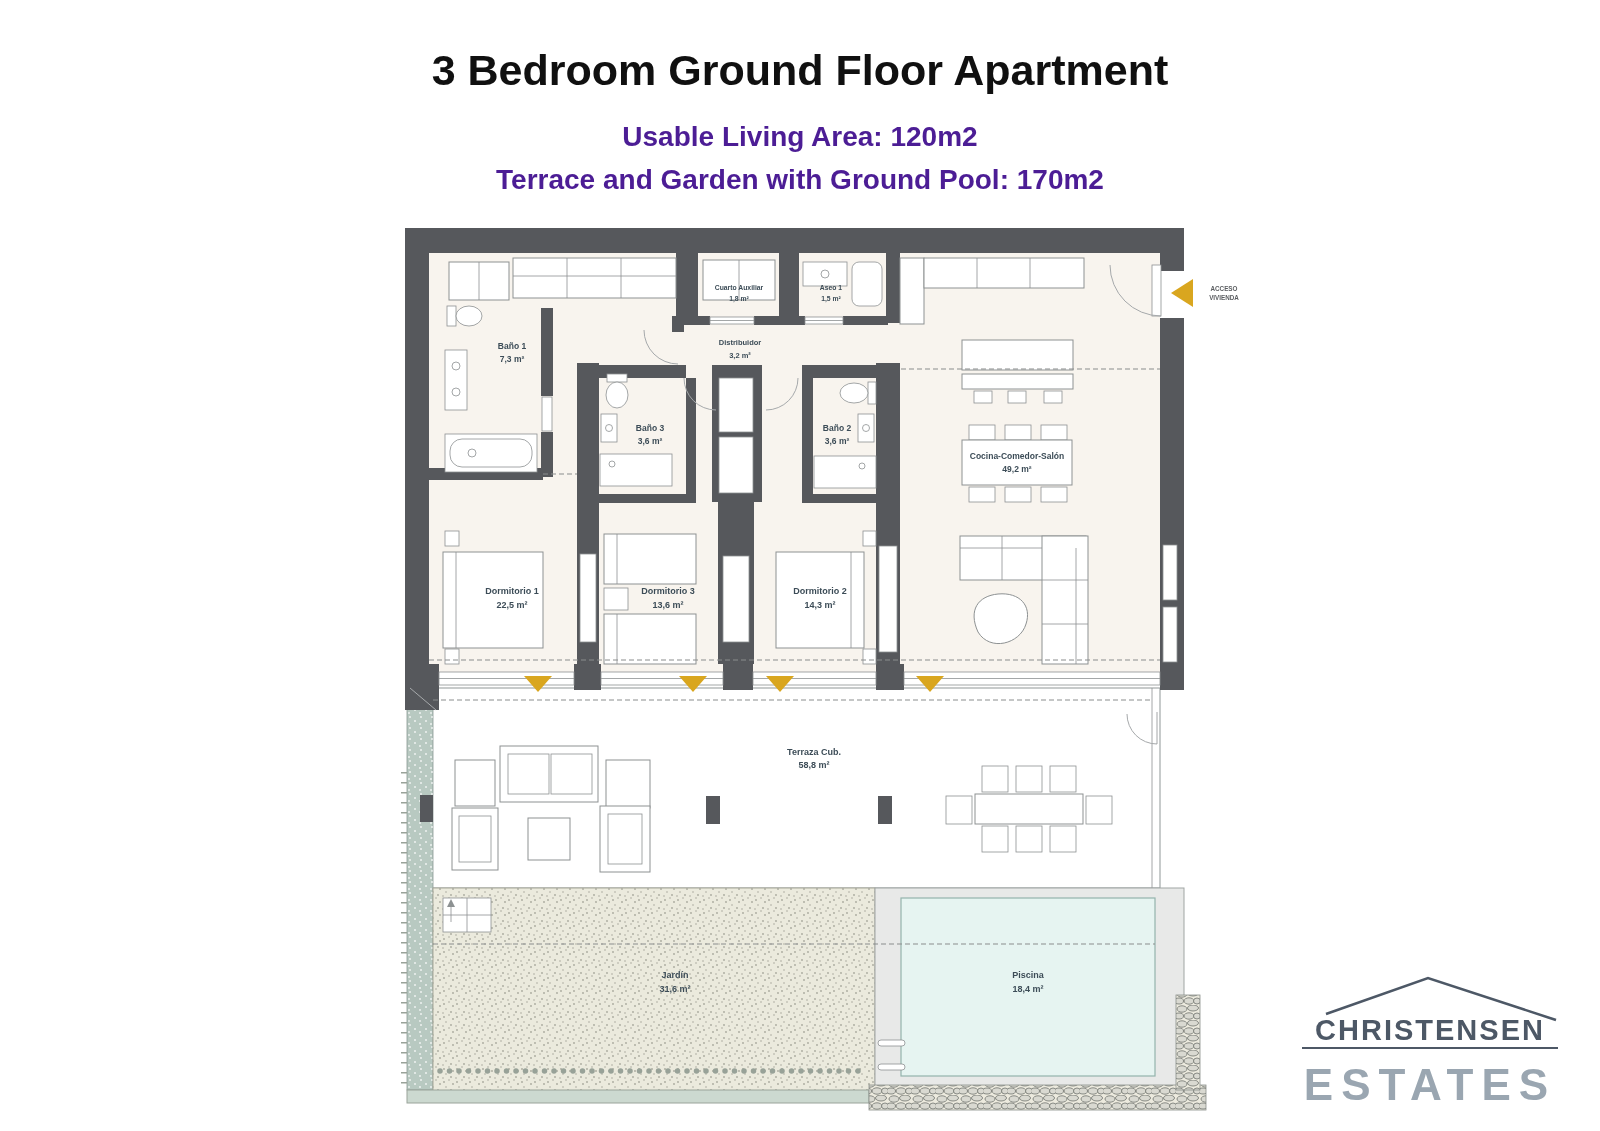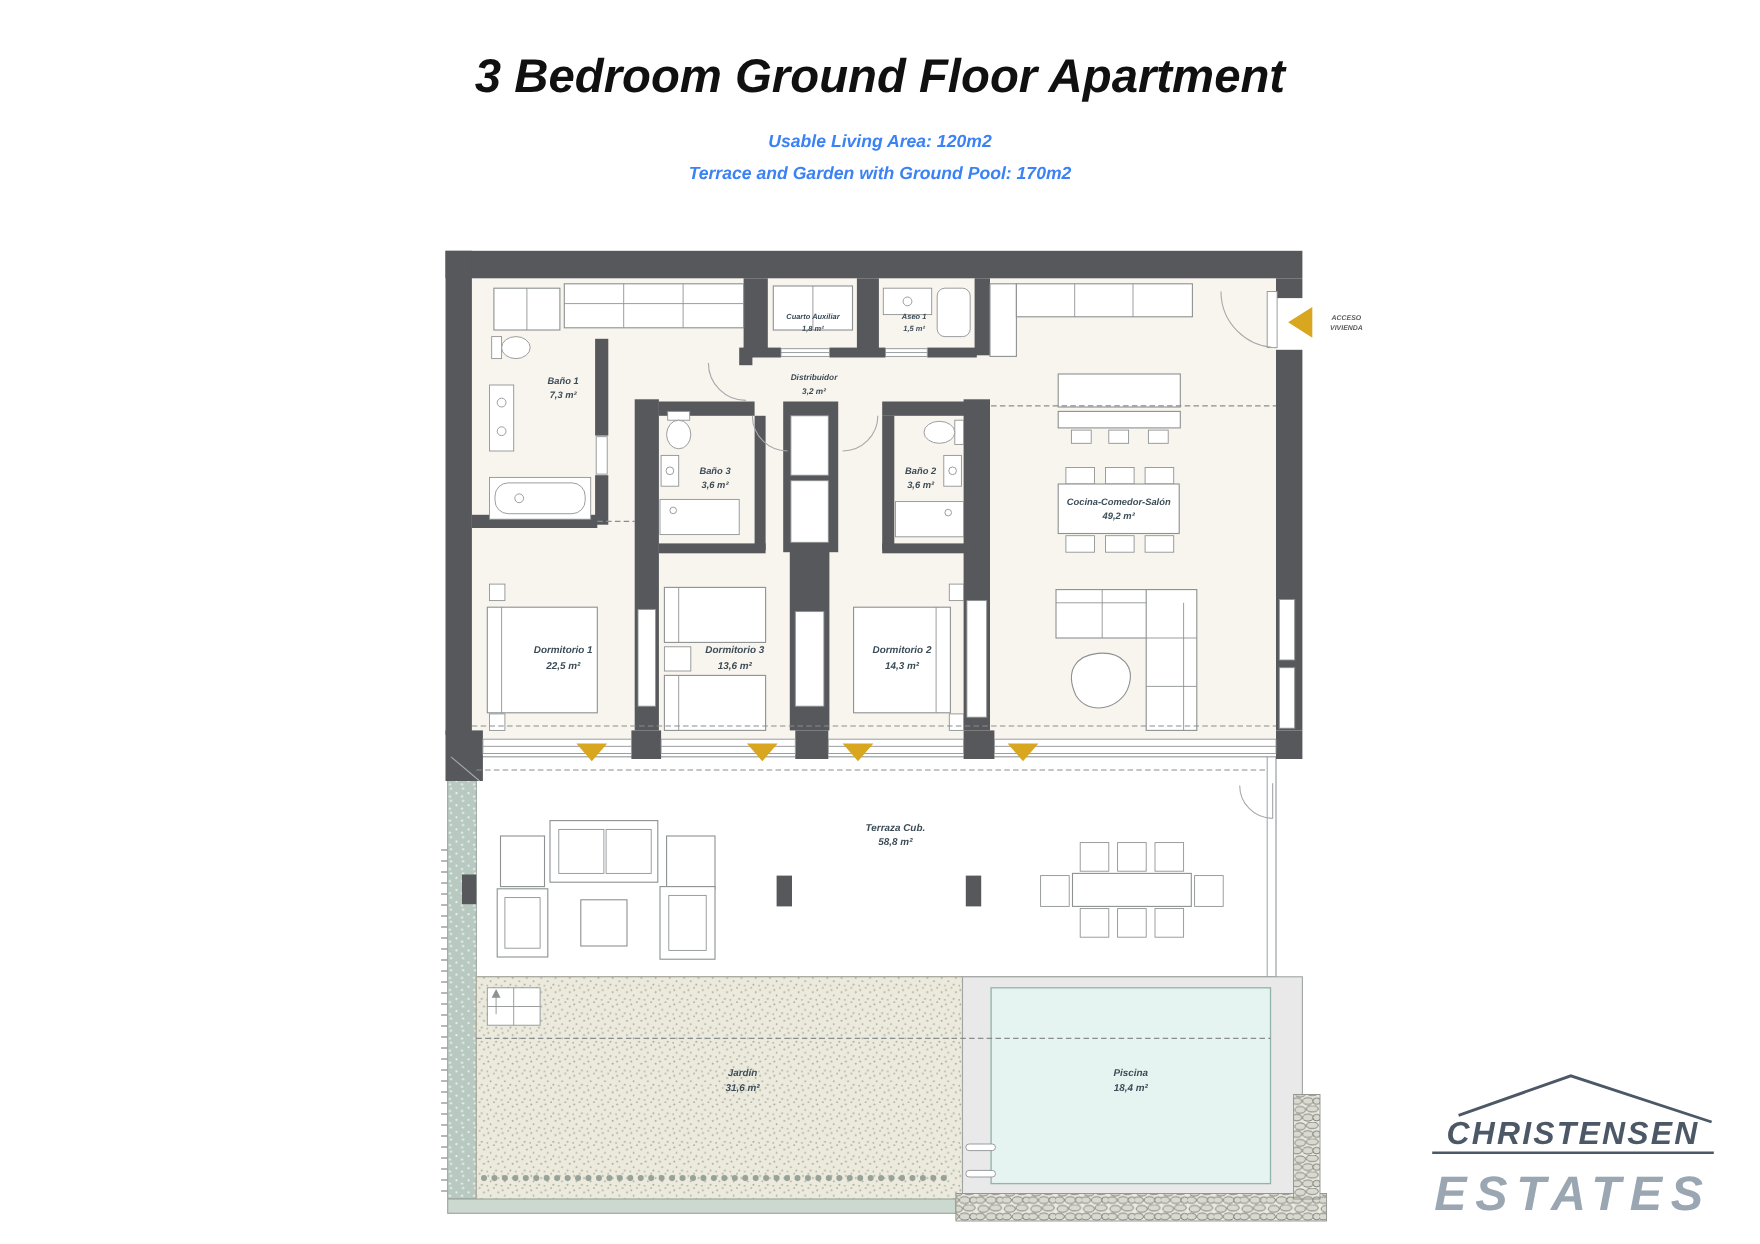--- a/index.html
+++ b/index.html
@@ -1,20 +1,20 @@
 <!DOCTYPE html>
 <html><head>
 <meta charset="utf-8">
 <style>
   html,body{margin:0;padding:0;background:#ffffff;}
   .page{position:relative;width:1600px;height:1131px;background:#ffffff;overflow:hidden;
-        font-family:"Liberation Sans",sans-serif;color:#111;font-style:italic;}
+        font-family:"Liberation Sans",sans-serif;color:#111;}
   .hdr{position:absolute;top:0;left:0;width:100%;text-align:center;}
   .hdr h1{margin:48px 0 0 0;font-size:43px;line-height:1.05;font-weight:bold;letter-spacing:0px;color:#101010;}
-  .hdr .sub{font-size:16px;font-weight:bold;margin:0;color:#3b82f6;}
+  .hdr .sub{font-size:28px;font-weight:bold;margin:0;color:#4c1d95;}
   .hdr .sub.first{margin-top:28px;}
   .hdr .sub + .sub{margin-top:11px;}
   svg{position:absolute;display:block;}
   #plan-svg{left:395px;top:225px;}
   #logo-svg{left:1280px;top:960px;}
   svg text{font-family:"Liberation Sans",sans-serif;font-weight:bold;}
   .furn{fill:#ffffff;stroke:#8d9192;stroke-width:1;}
   .furn2{fill:#ffffff;stroke:#8d9192;stroke-width:0.8;}
   .thinline{stroke:#8d9192;stroke-width:0.8;fill:none;}
   .arc{fill:none;stroke:#a6a9ab;stroke-width:1;}

